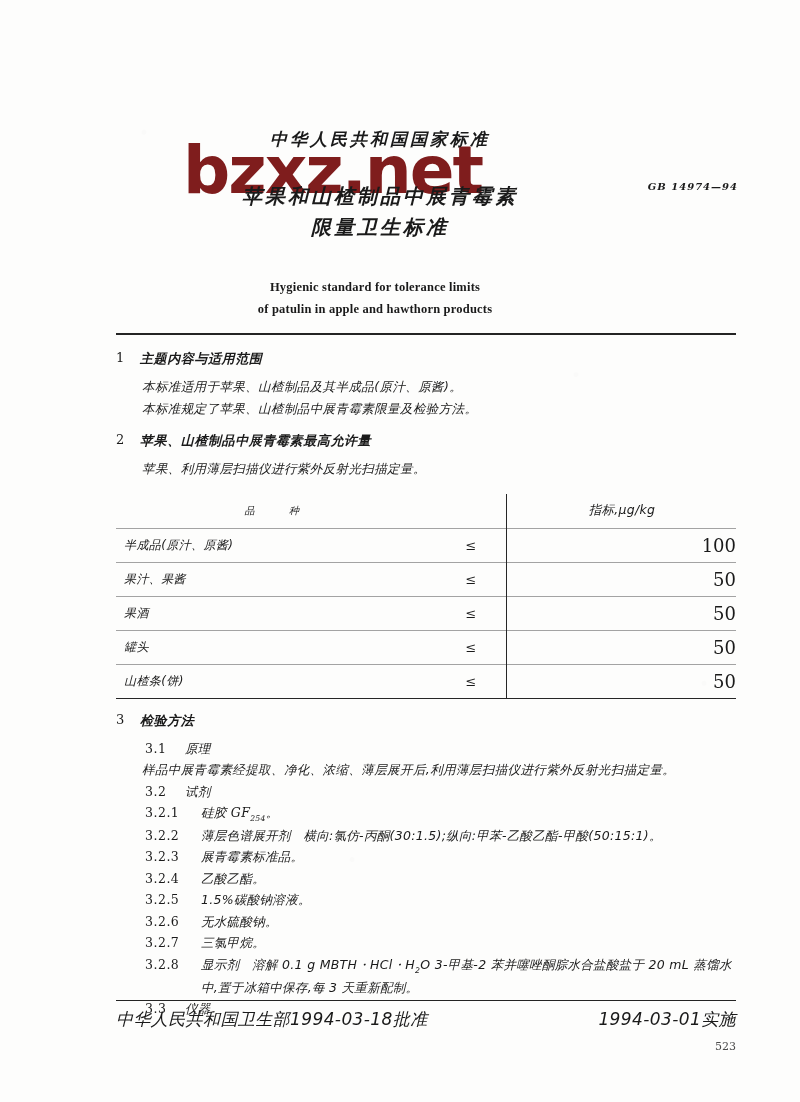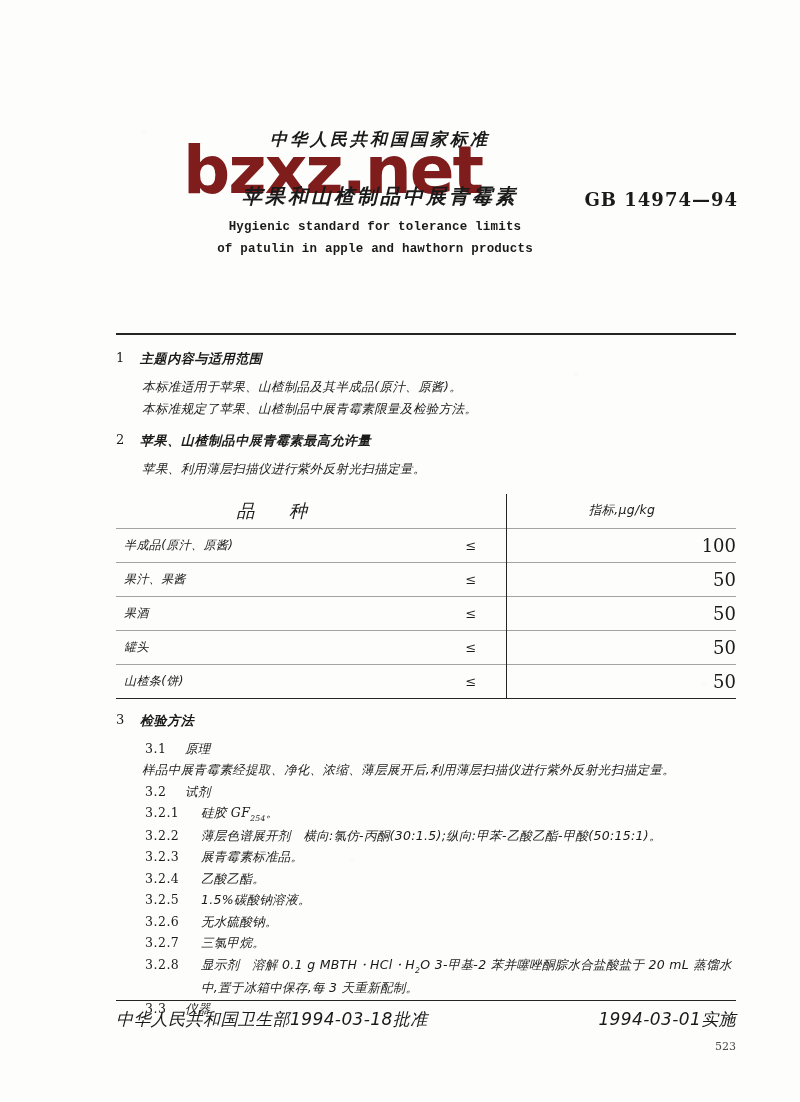--- a/index.html
+++ b/index.html
@@ -72,32 +72,33 @@
   .title-line {
     text-align: center;
     font-size: 20px;
     font-weight: bold;
     letter-spacing: 3px;
     line-height: 1.55;
   }
   #gb-number {
     position: absolute;
     right: 62px;
-    top: 8px;
-    font-family: "DejaVu Serif", "Liberation Serif", serif;
-    font-weight: bold;
-    font-size: 18px;
+    top: 0;
+    font-family: "DejaVu Serif", "Liberation Serif", serif;
+    font-weight: bold;
+    font-size: 10px;
     letter-spacing: 1px;
     white-space: nowrap;
+    font-style: italic;
   }
   #english-title {
-    margin-top: 5px;
+    margin-top: 34px;
     text-align: center;
     padding-right: 50px;
-    font-family: Liberation Mono, monospace;
+    font-family: Liberation Serif, serif;
     font-weight: bold;
     font-size: 12.5px;
     line-height: 1.75;
     letter-spacing: 0.2px;
   }
 
   
   .hrule {
     position: absolute;
     left: 116px;
@@ -188,21 +189,21 @@
     border-left: 1.4px solid #262626;
   }
   .cell-val {
     text-align: right;
     font-family: "DejaVu Serif", "Liberation Serif", serif;
     font-size: 18px;
   }
   .hdr-name {
     height: 34px;
     letter-spacing: 0.4px;
-    font-size: 18px;
+    font-size: 10px;
     padding-right: 78px !important;
   }
   .hdr-val {
     height: 34px;
     text-align: center;
     font-size: 12.5px;
     letter-spacing: 0.3px;
   }
   .sp-wide { display: inline-block; width: 34px; }
 
@@ -235,20 +236,21 @@
 
   <div id="paper-grain"></div>
 
   <div id="watermark">bzxz.net</div>
 
   <div id="header-block">
     <div id="national-standard-line" class="cn">中华人民共和国国家标准</div>
 
     <div id="title-row">
       <div class="title-line cn">苹果和山楂制品中展青霉素</div>
+      <div class="title-line cn">限量卫生标准</div>
       <div id="gb-number">GB 14974—94</div>
     </div>
 
     <div id="english-title">
       <div>Hygienic standard for tolerance limits</div>
       <div>of patulin in apple and hawthorn products</div>
     </div>
   </div>
 
   <div class="hrule" id="rule-top"></div>

